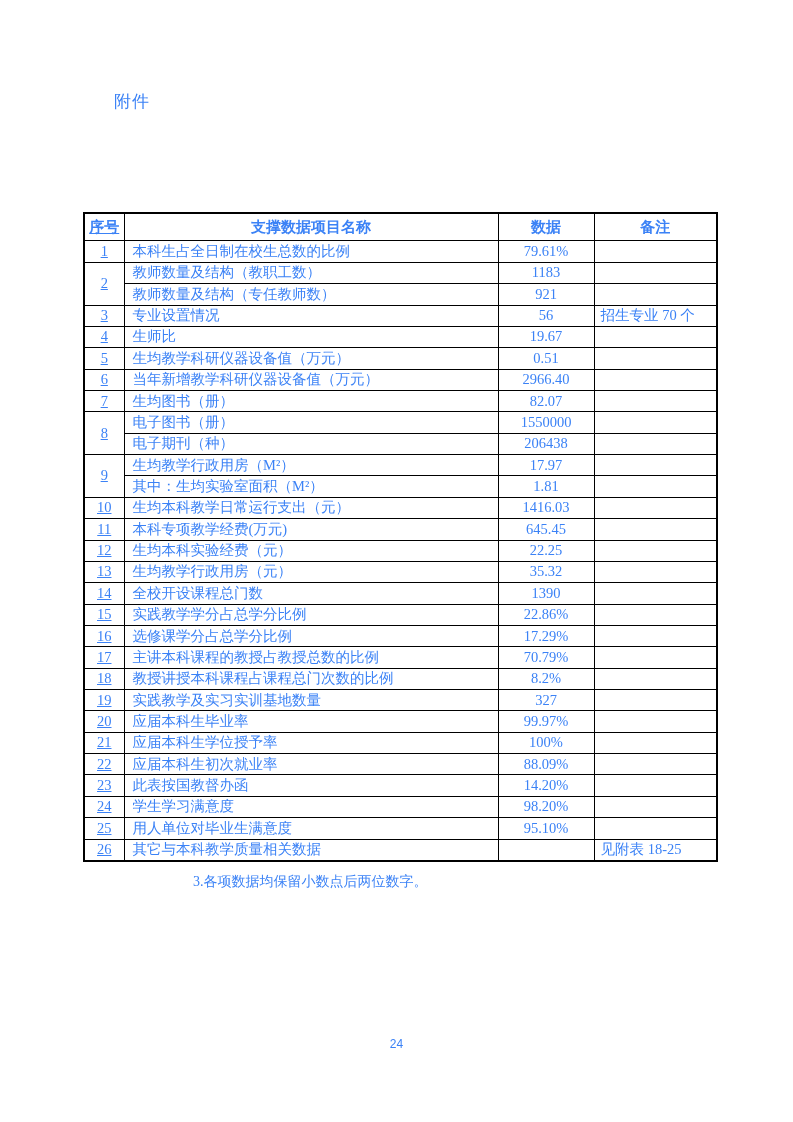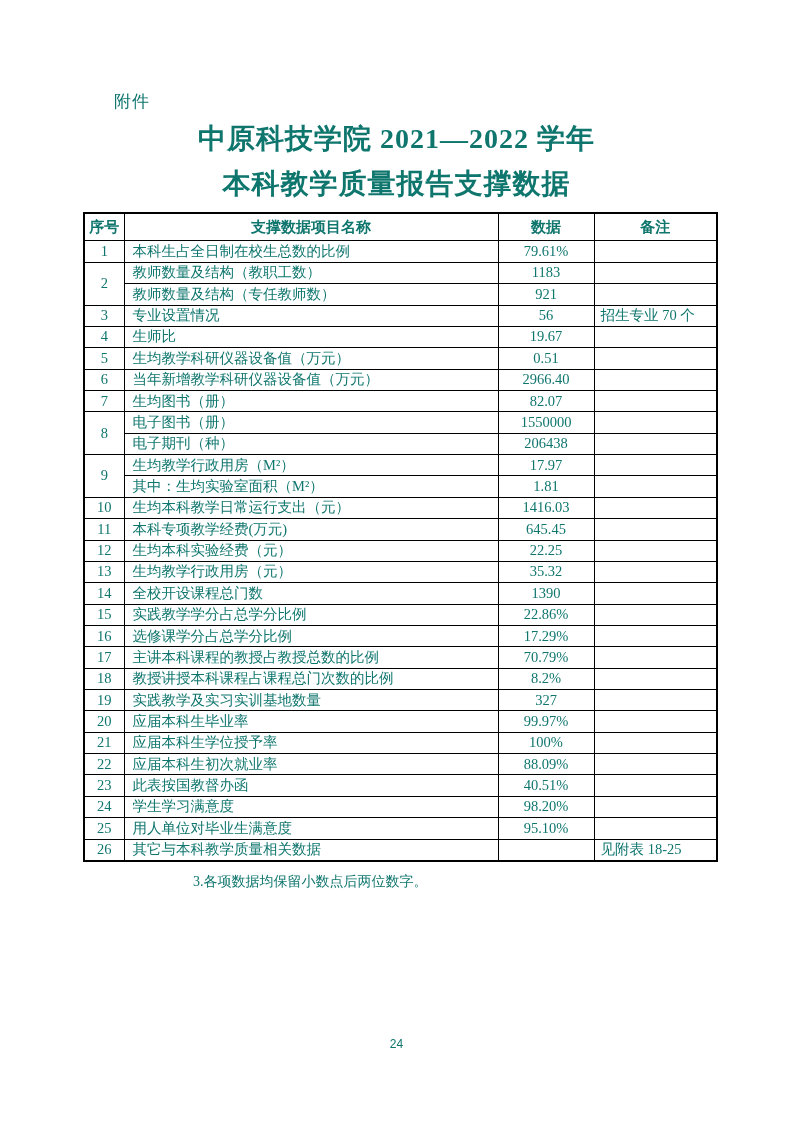--- a/index.html
+++ b/index.html
@@ -1,21 +1,21 @@
 <!DOCTYPE html>
 <html><head>
 <meta charset="utf-8">
 <style>
   html,body{margin:0;padding:0;background:#e9e9e9;}
   .page{
     position:relative;
     width:793px;height:1122px;
     margin:0 auto;
     background:#ffffff;
-    color:#0f766e;
+    color:#3b82f6;
     font-family:"Liberation Serif","DejaVu Serif",serif;
     overflow:hidden;
   }
   .attachment{
     position:absolute;left:114px;top:90px;
     font-family:"Liberation Sans","DejaVu Sans",sans-serif;
     font-size:17px;font-weight:500;letter-spacing:1px;
   }
   .title-block{
     position:absolute;left:0;top:116px;width:100%;
@@ -38,21 +38,21 @@
     line-height:1.05;
   }
   .dtable tr.hdr td{
     height:26px;
     font-family:"Liberation Sans","DejaVu Sans",sans-serif;
     font-weight:bold;
     font-size:15px;
     text-align:center;
   }
   .dtable tr.r td{height:20px;}
-  .c-no{text-align:center;}
+  .c-no{text-align:center;text-decoration:underline;}
   .c-name{text-align:left;padding-left:8px !important;}
   .c-val{text-align:center;}
   .c-note{text-align:left;padding-left:6px !important;}
   .notes{
     position:absolute;left:89px;top:871px;width:628px;
     font-size:14px;line-height:21.5px;
     text-align:justify;
   }
   .notes p{margin:0;}
   .notes .n1{text-indent:56px;}
@@ -64,24 +64,20 @@
     font-family:"Liberation Sans","DejaVu Sans",sans-serif;
   }
 </style>
 </head>
 <body>
 
 <div class="page">
 
   <div class="attachment">附件</div>
 
-  <div class="title-block">
-    <div>中原科技学院 2021—2022 学年</div>
-    <div>本科教学质量报告支撑数据</div>
-  </div>
 
   <table class="dtable">
     <colgroup>
       <col style="width:40px">
         <col style="width:374px">
         <col style="width:96px">
         <col style="width:123px">
     </colgroup>
     <tbody>
       <tr class="hdr">
@@ -239,21 +235,21 @@
       </tr>
       <tr class="r">
         <td class="c-no">22</td>
         <td class="c-name">应届本科生初次就业率</td>
         <td class="c-val">88.09%</td>
         <td class="c-note"></td>
       </tr>
       <tr class="r">
         <td class="c-no">23</td>
         <td class="c-name">此表按国教督办函</td>
-        <td class="c-val">40.51%</td>
+        <td class="c-val">14.20%</td>
         <td class="c-note"></td>
       </tr>
       <tr class="r">
         <td class="c-no">24</td>
         <td class="c-name">学生学习满意度</td>
         <td class="c-val">98.20%</td>
         <td class="c-note"></td>
       </tr>
       <tr class="r">
         <td class="c-no">25</td>

